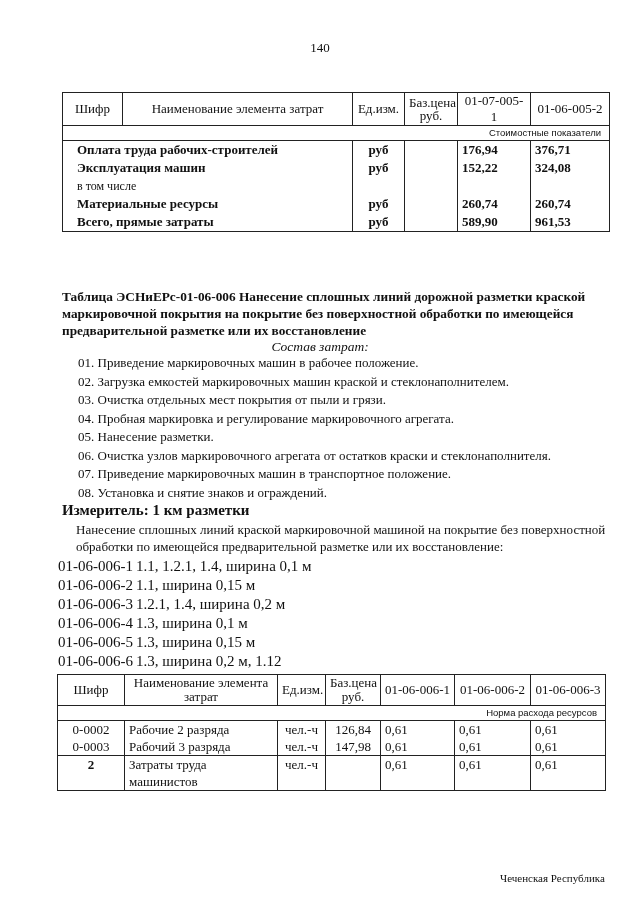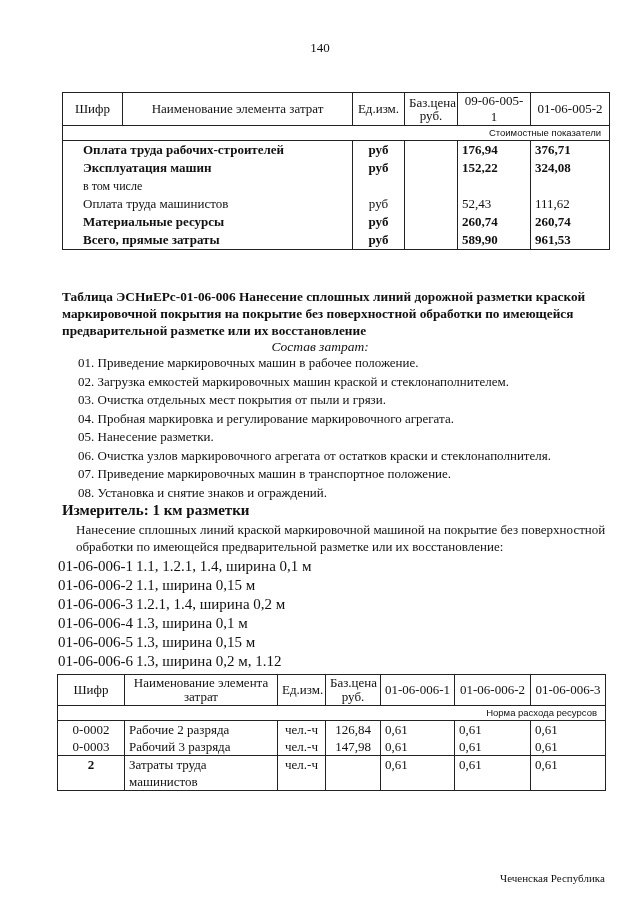--- a/index.html
+++ b/index.html
@@ -9,21 +9,21 @@
   .page-num { left: 0; width: 640px; top: 40px; text-align: center; font-size: 13px; }
   table { border-collapse: collapse; position: absolute; table-layout: fixed; }
   td, th { border: 1px solid #222; padding: 0 4px; font-weight: normal; font-size: 13px; line-height: 16px; }
   th { text-align: center; vertical-align: middle; }
   .sub td { font-family: "Liberation Sans", "DejaVu Sans", sans-serif; font-size: 9.5px; text-align: right; height: 14px; line-height: 14px; padding-right: 8px; }
   .t1 { left: 62px; top: 92px; width: 547px; }
   .t1 .hdr th { height: 28px; }
   .t1 .body td { border-top: none; border-bottom: none; height: 18px; line-height: 18px; }
   .t1 .body td.first { border-left: 1px solid #222; }
   .t1 .body tr:last-child td { border-bottom: 1px solid #222; }
-  .t1 .body .name { padding-left: 20px; }
+  .t1 .body .name { padding-left: 14px; }
   .b { font-weight: bold; }
   .num { text-align: left; padding-right: 6px; }
   .ctr { text-align: center; }
   .title { left: 62px; top: 288px; width: 540px; font-weight: bold; font-size: 13.3px; line-height: 17px; }
   .comp-title { left: 0; width: 640px; top: 339px; text-align: center; font-style: italic; font-size: 13.5px; }
   .work { left: 78px; font-size: 13px; }
   .meter { left: 62px; top: 502px; font-weight: bold; font-size: 15px; }
   .desc { left: 76px; top: 521px; width: 535px; font-size: 13px; line-height: 17px; }
   .code-row { left: 58px; font-size: 15px; }
   .code-row .c { display: inline-block; width: 78px; }
@@ -51,21 +51,21 @@
   </colgroup>
   <tbody>
       <tr class="hdr">
     <th>Шифр</th>
     <th>Наименование элемента затрат</th>
     <th>Ед.изм.</th>
     <th style="line-height:13px;">
       <span>Баз.цена</span><br>
       <span>руб.</span>
     </th>
-    <th>09-06-005-1</th>
+    <th>01-07-005-1</th>
     <th>01-06-005-2</th>
   </tr>
   <tr class="sub">
     <td colspan="6">Стоимостные показатели</td>
   </tr>
   </tbody>
     <tbody class="body">
     <tr>
       <td colspan="2" class="first name b">Оплата труда рабочих-строителей</td>
       <td class="ctr b">руб</td>
@@ -79,27 +79,20 @@
       <td></td>
       <td class="num b">152,22</td>
       <td class="num b">324,08</td>
     </tr>
     <tr>
       <td colspan="2" class="first name" style="font-size:12px;">в том числе</td>
       <td class="ctr"></td>
       <td></td>
       <td class="num"></td>
       <td class="num"></td>
-    </tr>
-    <tr>
-      <td colspan="2" class="first name">Оплата труда машинистов</td>
-      <td class="ctr">руб</td>
-      <td></td>
-      <td class="num">52,43</td>
-      <td class="num">111,62</td>
     </tr>
     <tr>
       <td colspan="2" class="first name b">Материальные ресурсы</td>
       <td class="ctr b">руб</td>
       <td></td>
       <td class="num b">260,74</td>
       <td class="num b">260,74</td>
     </tr>
     <tr>
       <td colspan="2" class="first name b">Всего, прямые затраты</td>

